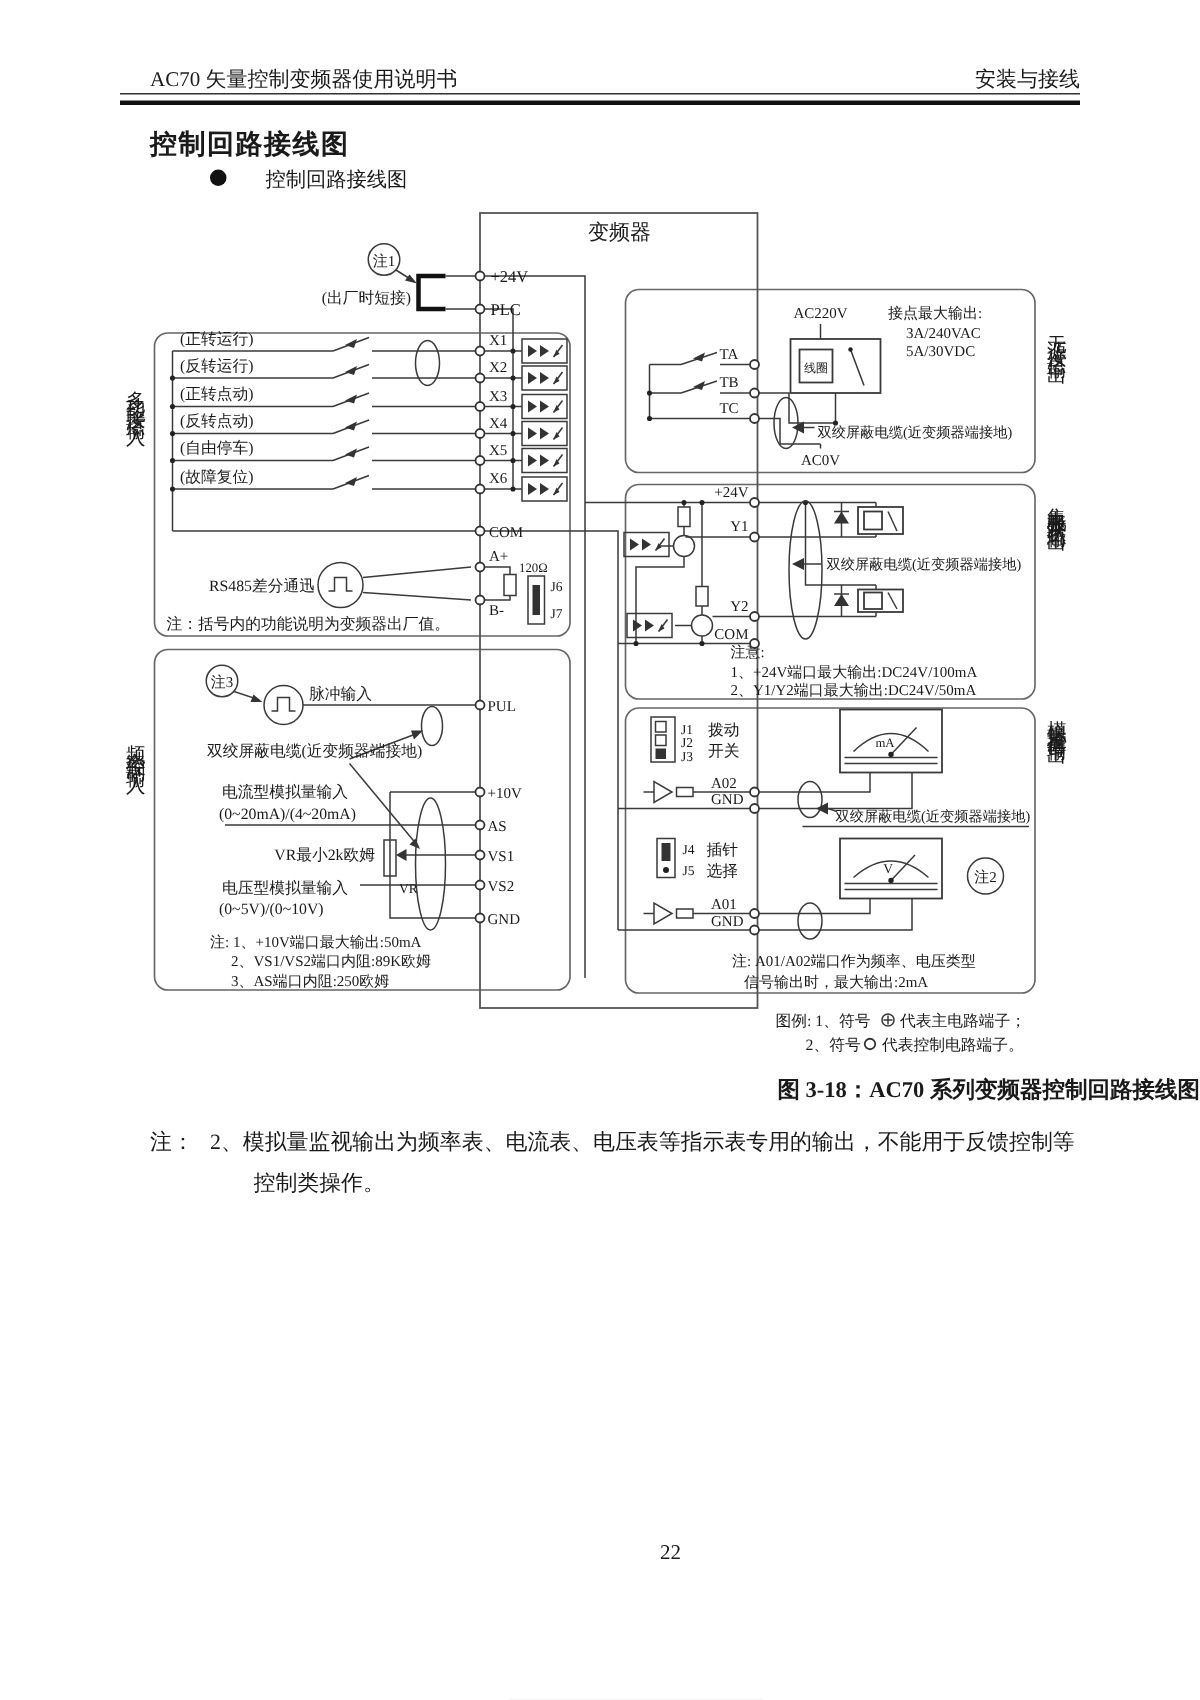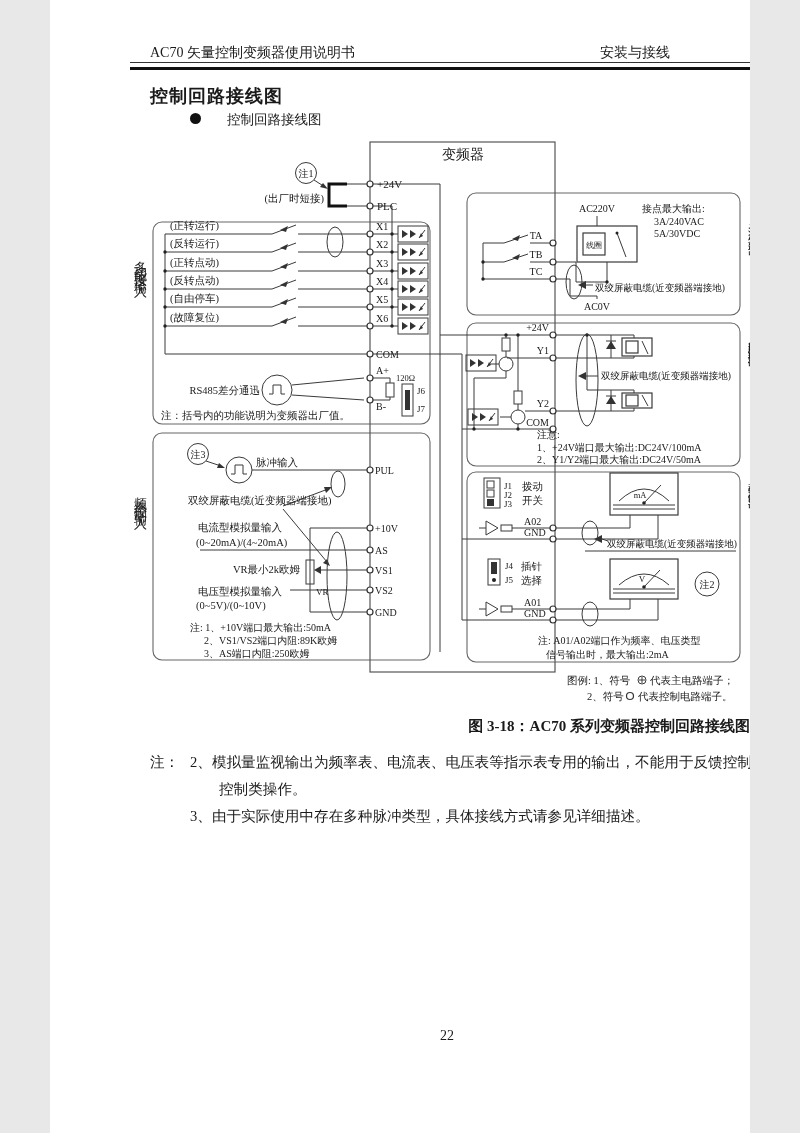--- a/index.html
+++ b/index.html
@@ -1,16 +1,16 @@
 <!DOCTYPE html>
 <html><head>
 <meta charset="utf-8">
 <style>
   html,body{margin:0;padding:0;background:#e8e8e8;}
-  #page{position:relative;width:700px;height:1133px;background:#ffffff;margin:0 auto;
+  #page{position:relative;width:800px;height:1133px;background:#ffffff;margin:0 auto;
         font-family:"Liberation Serif", serif;color:#1a1a1a;overflow:hidden;}
   .abs{position:absolute;}
   #hdr-left{left:100px;top:44px;font-size:14px;}
   #hdr-right{right:80px;top:44px;font-size:14px;}
   #rule-thin{left:80px;top:62px;width:640px;height:1px;background:#333;}
   #rule-thick{left:80px;top:67px;width:640px;height:3px;background:#111;}
   #page-title{left:100px;top:84px;font-size:18px;font-weight:bold;letter-spacing:1px;}
   #bullet-row{left:140px;top:111px;font-size:13.5px;}
   #bullet-row .dot{display:inline-block;width:11px;height:11px;border-radius:50%;background:#111;margin-right:26px;}
   .vlabel{position:absolute;writing-mode:vertical-rl;text-orientation:upright;
@@ -379,18 +379,17 @@
     <text x="457" y="568" class="t105">2、符号</text>
     <text x="508" y="568" class="t105">代表控制电路端子。</text>
   </svg>
 
   <div class="abs" id="caption">图 3-18：AC70 系列变频器控制回路接线图</div>
 
   <div class="abs" id="notes">
     <div class="prefix">注：</div>
     <div class="items">
       <div class="item">2、模拟量监视输出为频率表、电流表、电压表等指示表专用的输出，不能用于反馈控制等控制类操作。</div>
-      <div class="item">3、由于实际使用中存在多种脉冲类型，具体接线方式请参见详细描述。</div>
     </div>
   </div>
 
   <div class="abs" id="pageno">22</div>
 </div>
 
 </body></html>

